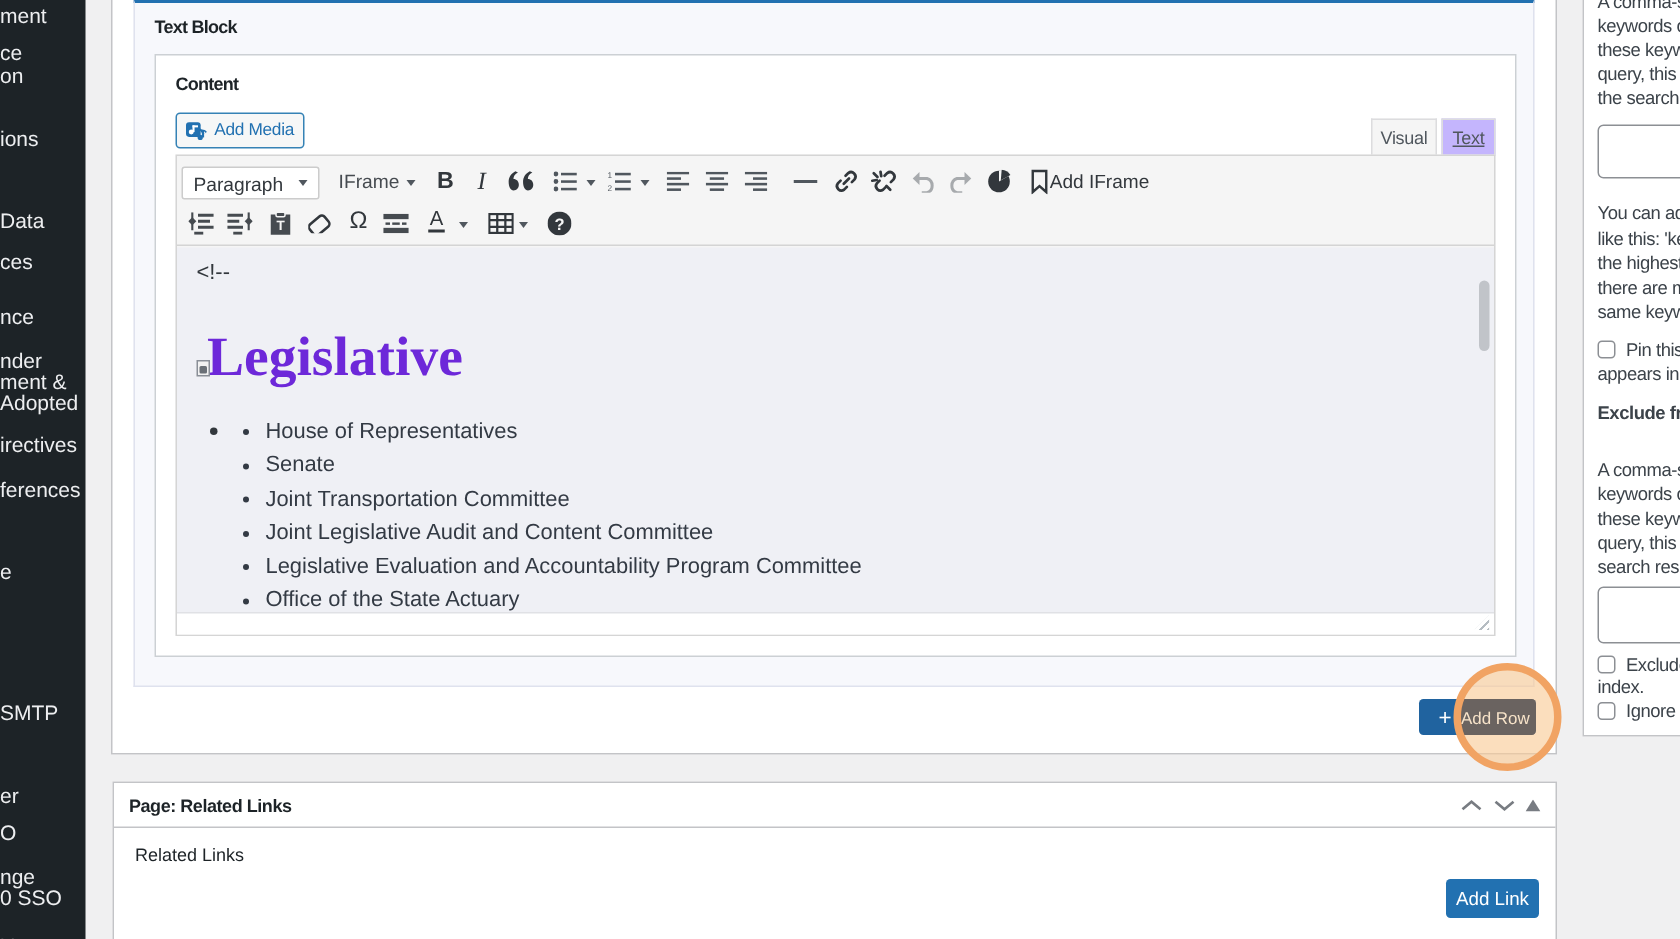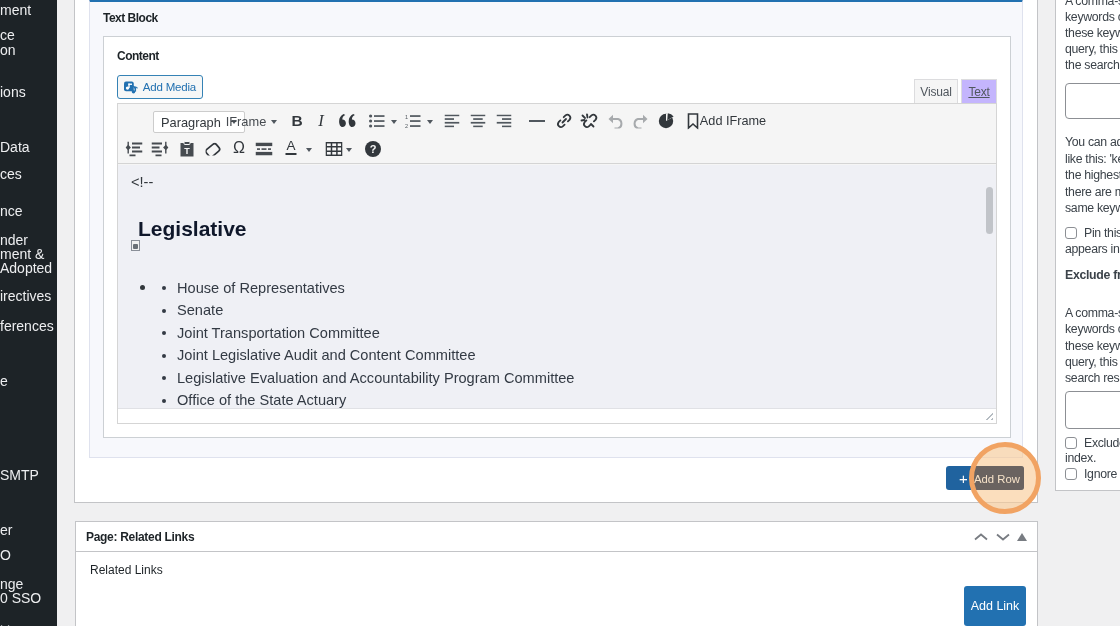--- a/index.html
+++ b/index.html
@@ -31,54 +31,54 @@
   display:flex; align-items:center; justify-content:center; }
 #tabVisual { left:914px; width:44px; background:#f5f5f5; border:1px solid #dcdcde; border-bottom:none; }
 #tabText { left:961px; width:36px; background:#c4b5fd; border:1px solid #dcdcde; border-bottom:none;text-decoration:underline; }
 
 
 #editor { position:absolute; left:117px; top:103px; width:880px; height:321px;
   border:1px solid #d5d5d5; background:#f5f5f5; }
 #toolbar { position:absolute; left:0; top:0; width:878px; height:60px; border-bottom:1px solid #d4d4d4; }
 .tbi { position:absolute; transform:translate(-50%,-50%); color:#50575e; display:flex; align-items:center; justify-content:center; }
 #pSelect { position:absolute; left:3px; top:7px; width:92px; height:22px; background:#fff; border:1px solid #ccc; border-radius:2px;
-  font-size:12.8px; color:#32373c; display:flex; align-items:center; padding:0 7px;margin-left:32px; }
+  font-size:12.8px; color:#32373c; display:flex; align-items:center; padding:0 7px; }
 #pSelect span.lab { flex:1; }
 .darr { width:0; height:0; border-left:3.5px solid transparent; border-right:3.5px solid transparent;
   border-top:4px solid #50575e; display:inline-block; }
 #iframe { position:absolute; left:0; top:61px; width:878px; height:245px;
   background:#eff0f5; overflow:hidden; }
 #statusbar { position:absolute; left:0; bottom:0; width:878px; height:15px; background:#fff; border-top:1px solid #e0e1e5; }
 #grip { position:absolute; right:3px; bottom:3px; width:10px; height:10px;
   background:repeating-linear-gradient(135deg,#fff 0 2px,#b5bcc2 2px 3.5px); clip-path:polygon(100% 0,100% 100%,0 100%); }
 
 
 #cmt { position:absolute; left:13px; top:9px; font-size:14.6px; color:#32373c; }
-#h1 { position:absolute; left:20px; top:52px; font-size:21px; font-weight:bold; color:#0f172a; }
+#h1 { position:absolute; left:20px; top:52px; font-size:37px; font-weight:bold; color:#6d28d9;font-family:Liberation Serif, serif; }
 #imgph { position:absolute; left:12.5px; top:75px; width:9px; height:11px; border:1px solid #8a8f98; background:#f2f2f2; }
 #imgph:before { content:''; position:absolute; left:1px; top:3px; width:5px; height:5px; background:#6a7077; border-radius:1px;}
 ul.lvl1 { position:absolute; left:0; top:111.5px; list-style:none; }
 ul.lvl1 > li:before { content:''; position:absolute; left:22px; top:8px; width:5px; height:5px; border-radius:50%; background:#32373c; }
 ul.lvl1 > li { position:relative; }
 ul.lvl2 { list-style:none; }
 ul.lvl2 li { position:relative; padding-left:59px; font-size:14.6px; color:#333a44; line-height:22.5px; }
 ul.lvl2 li:before { content:''; position:absolute; left:44px; top:9.5px; width:4px; height:4px; border-radius:50%; background:#333a44; }
 #scrollthumb { position:absolute; left:868px; top:22px; width:7px; height:47px; background:#c1c4c9; border-radius:4px; }
 
 
 #addRow { position:absolute; left:946px; top:466px; width:78px; height:24px; background:#20639f;
   border-radius:3px; color:#fff; font-size:12.5px; display:flex; align-items:center; padding-left:13px; gap:5px; }
 #addRow b { font-size:15px; font-weight:normal; }
 
 
 #boxD { position:absolute; left:75px; top:521px; width:963px; height:140px; background:#fff; border:1px solid #c3c4c7; }
 #boxD .hdr { height:30px; border-bottom:1px solid #c3c4c7; display:flex; align-items:center; padding-left:10px;
   font-size:12px; letter-spacing:-0.3px; font-weight:bold; color:#1d2327; }
 #lblRelated { position:absolute; left:14px; top:41px; font-size:12px; color:#1d2327; }
-#addLink { position:absolute; left:888px; top:64px; width:62px; height:40px; background:#2271b1; border-radius:3px;
+#addLink { position:absolute; left:888px; top:64px; width:62px; height:26px; background:#2271b1; border-radius:3px;
   color:#fff; font-size:12.5px; display:flex; align-items:center; justify-content:center; }
 .hico { position:absolute; top:9px; }
 
 
 #boxR { position:absolute; left:1055px; top:-30px; width:200px; height:521px; background:#fff; border:1px solid #c3c4c7; }
 #boxR .ln { position:absolute; left:9px; font-size:12.3px; letter-spacing:-0.3px; color:#3c434a; white-space:nowrap; }
 .inp { position:absolute; left:9px; width:130px; background:#fff; border:1px solid #8c8f94; border-radius:4px; }
 .cb { display:inline-block; width:12px; height:12px; border:1px solid #8c8f94; border-radius:3px; background:#fff; vertical-align:-2px; margin-right:7px;}
 .rh { font-weight:bold; font-size:13.5px; color:#1d2327; }
 

